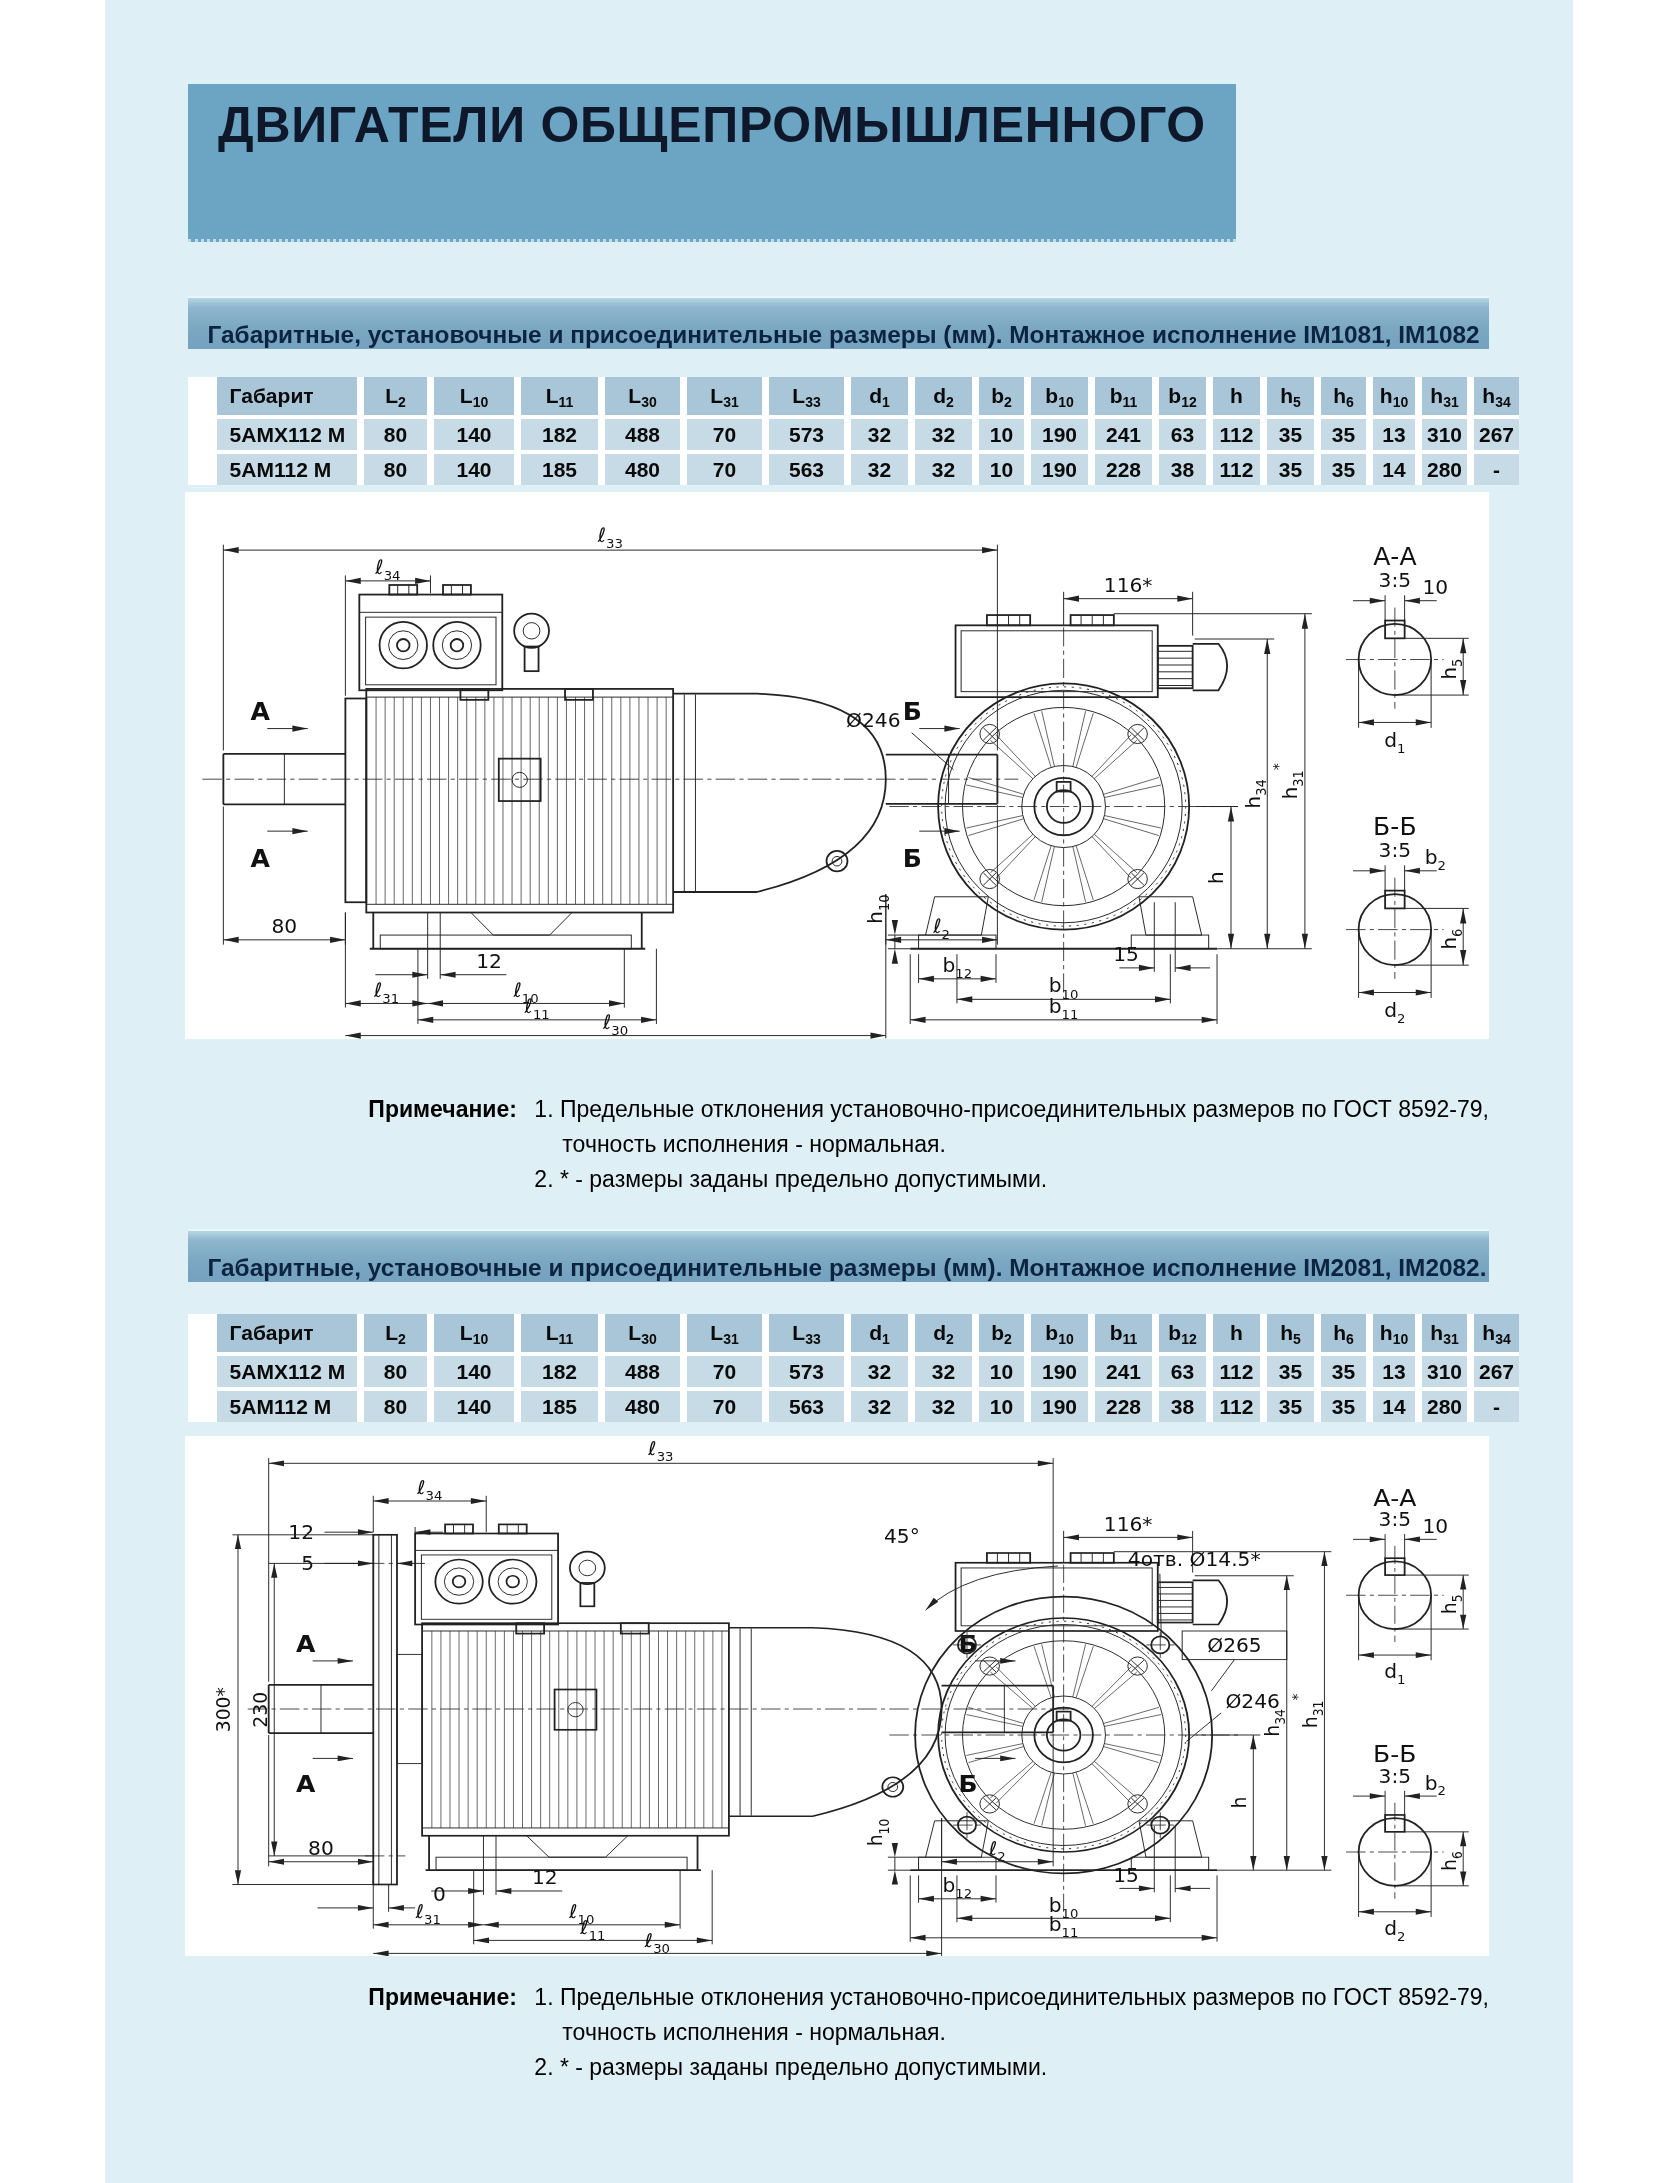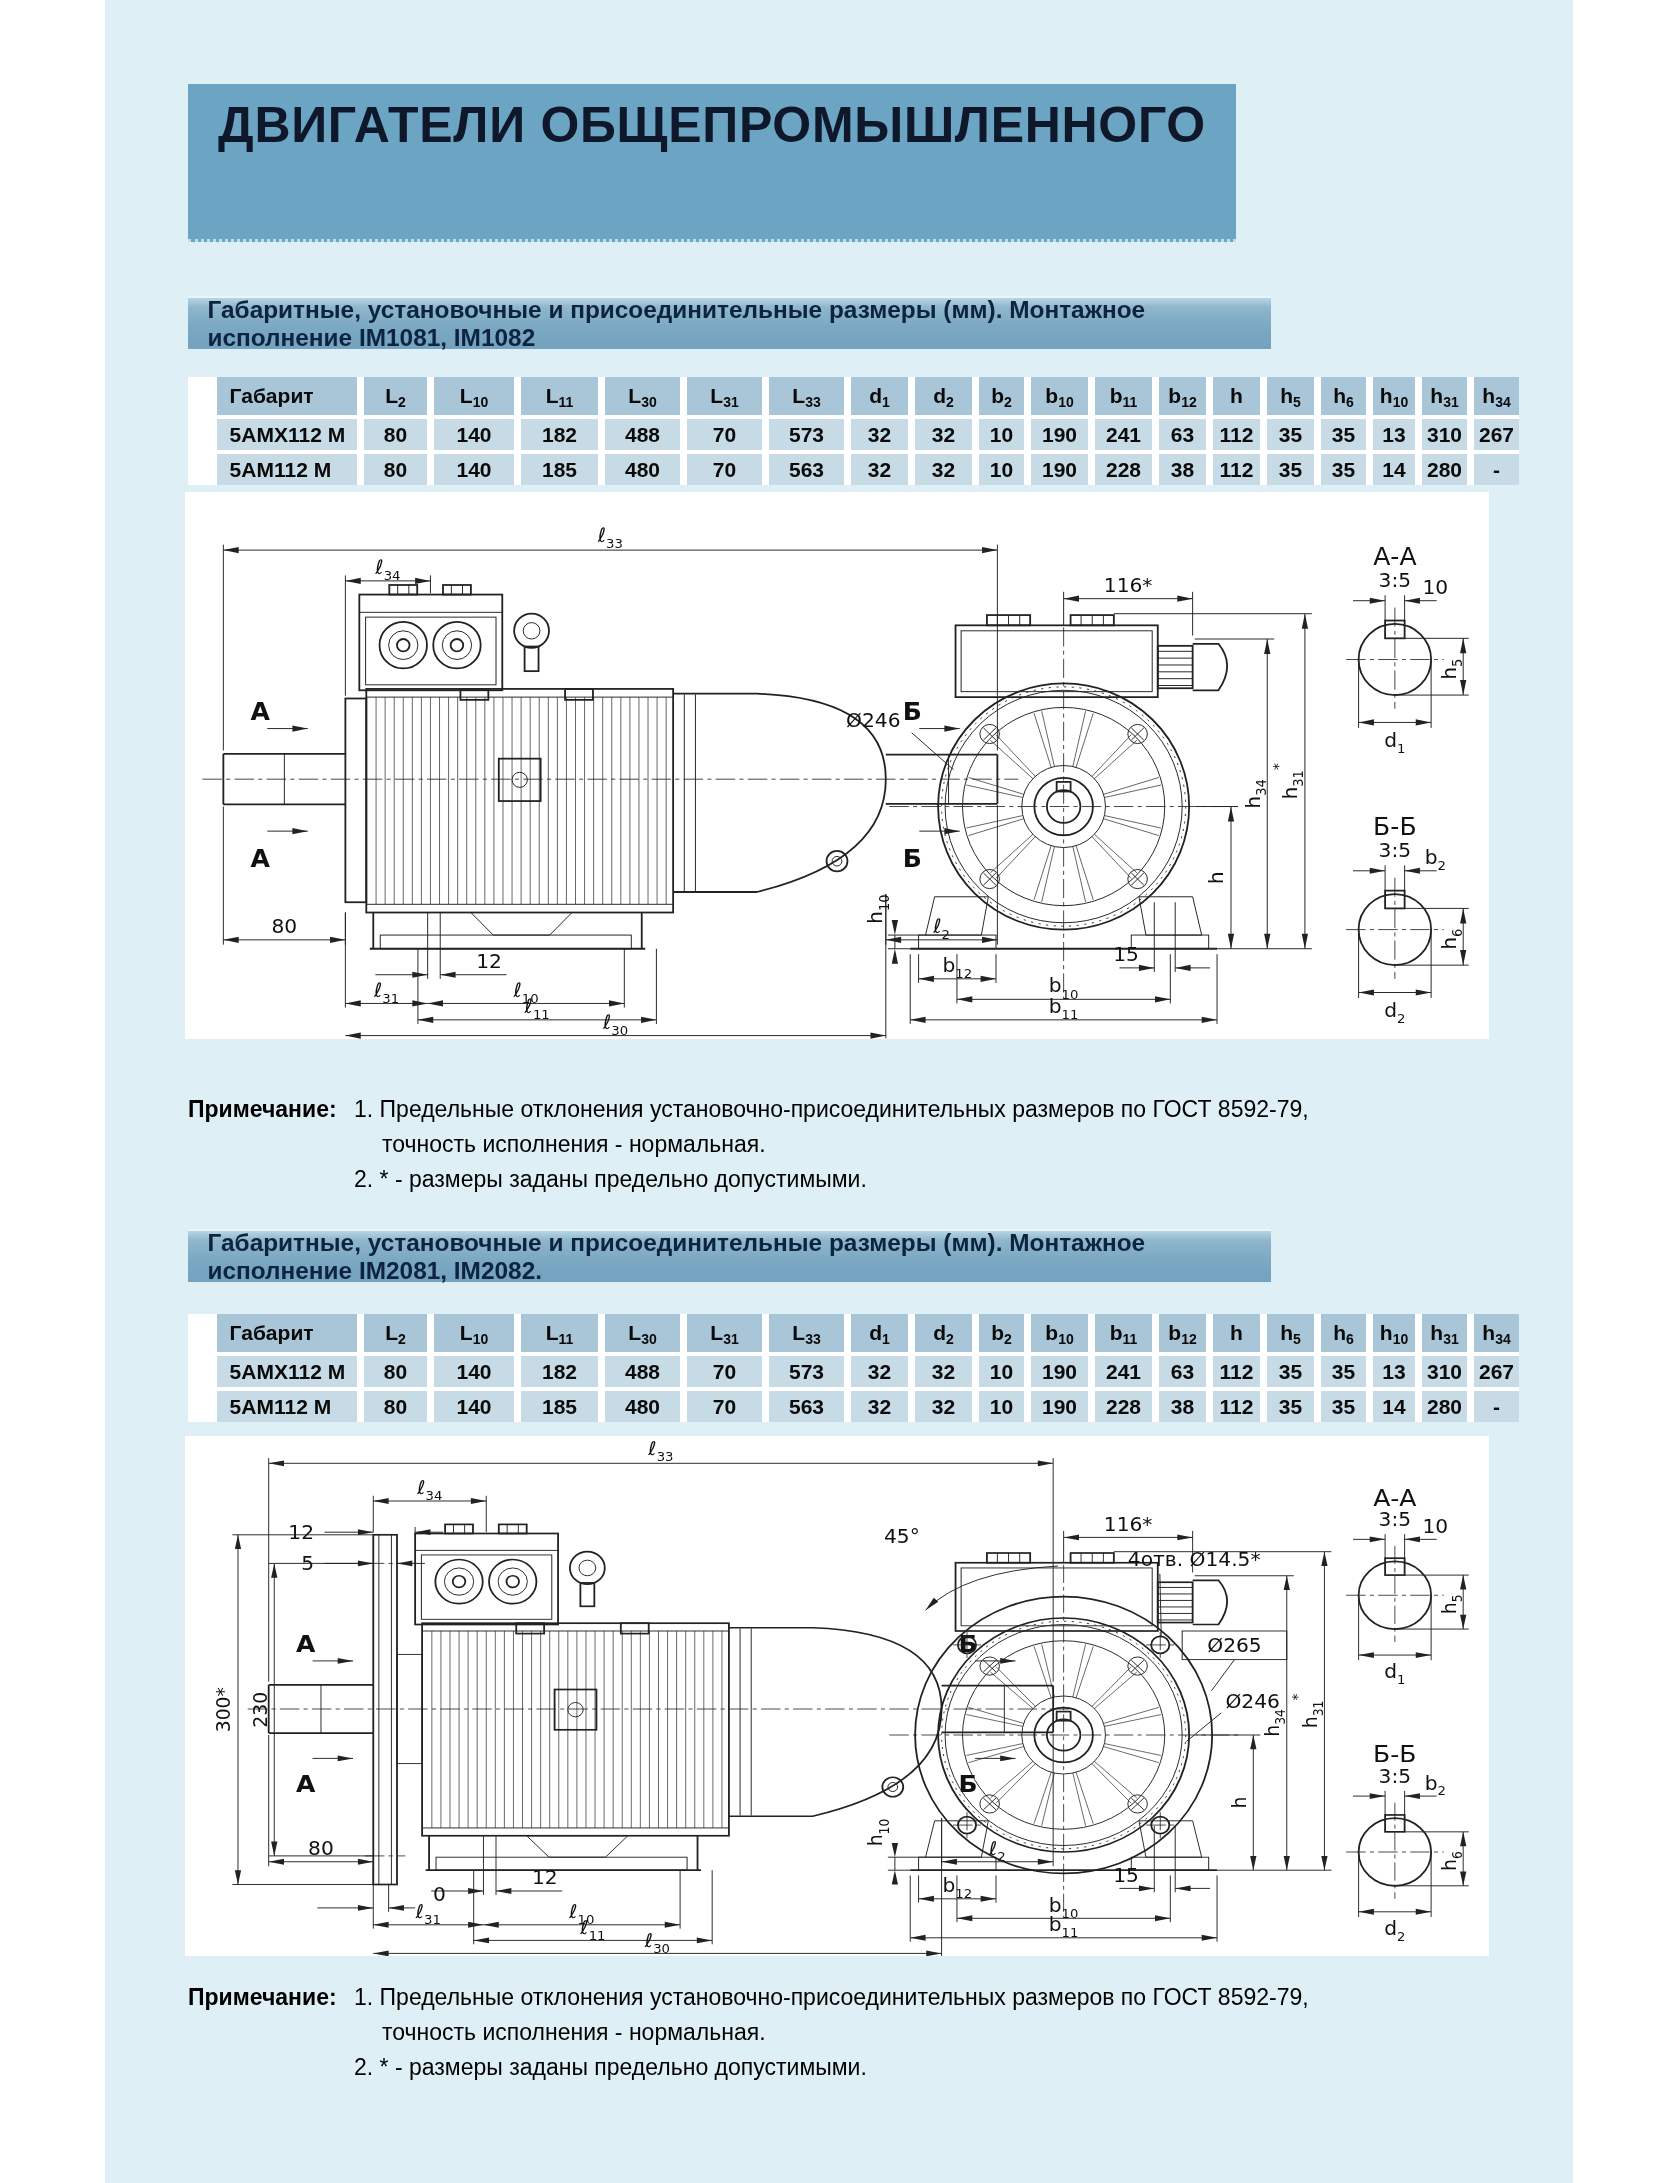--- a/index.html
+++ b/index.html
@@ -3,34 +3,34 @@
 <meta charset="utf-8">
 <style>
   html,body{margin:0;padding:0;background:#fff;}
   .canvas{position:relative;width:1674px;height:2183px;background:#ffffff;overflow:hidden;
           font-family:"Liberation Sans",sans-serif;}
   .page{position:absolute;left:105px;top:0;width:1468px;height:2183px;background:#def0f5;}
   .banner{position:absolute;left:188px;top:80px;width:1048px;height:162px;background:#6ca5c3;
           border-top:4.9px solid #dbf2f7;border-bottom:3.5px dotted #bcdde9;box-sizing:border-box;
           text-align:center;color:#0f172a;font-weight:700;font-size:50px;
           line-height:71px;padding-top:5.6px;letter-spacing:0.7px;}
-  .bar{position:absolute;left:188px;width:1083px;height:53px;box-sizing:border-box;
+  .bar{position:absolute;left:188px;width:1301px;height:53px;box-sizing:border-box;
        background:linear-gradient(180deg,#b7d6e3 0%,#8fb6cd 18%,#7aa7c2 60%,#74a2bf 100%);
-       border-top:2.1px solid #e8f6fa;display:flex;align-items:center;padding-left:19.5px;
+       border-top:2.1px solid #e8f6fa;display:flex;align-items:flex-end;padding-left:19.5px;
        font-size:24.4px;font-weight:700;color:#0d2440;}
   .dimtable{position:absolute;left:188px;width:1302px;background:#ffffff;display:grid;
             gap:4.2px 7px;grid-auto-rows:min-content;padding-left:29px;}
   .dimtable .th{background:#a8c6d8;height:38px;display:flex;align-items:center;justify-content:center;
                 font-size:21px;font-weight:700;color:#0a0a0a;}
   .dimtable .td{background:#c6dbe5;height:31px;display:flex;align-items:center;justify-content:center;
                 font-size:21px;font-weight:700;color:#0a0a0a;}
   .dimtable .name{justify-content:flex-start;padding-left:12.6px;box-sizing:border-box;}
   .dimtable .sub{font-size:14px;transform:translateY(6.3px);}
   .panel{position:absolute;left:185px;background:#ffffff;}
-  .note{position:absolute;left:188px;width:1301px;display:flex;font-size:23px;color:#000;}
+  .note{position:absolute;left:188px;width:1301px;display:flex;font-size:23px;color:#000;justify-content:flex-end;}
   .note-label{width:166px;font-weight:700;line-height:35px;}
   .note-lines>div{line-height:35px;}
   .note-lines .indent{padding-left:28px;}
   
   svg .thin{stroke:#222;stroke-width:1.4;fill:none;}
   svg .med{stroke:#222;stroke-width:2.6;fill:none;}
   svg .fin{stroke:#222;stroke-width:1;fill:none;}
   svg .cl{stroke:#222;stroke-width:1.2;fill:none;stroke-dasharray:28 6 6 6;}
   svg .arr{fill:#222;stroke:none;}
   svg .dl{font-family:"DejaVu Sans",sans-serif;font-size:29px;fill:#111;}

